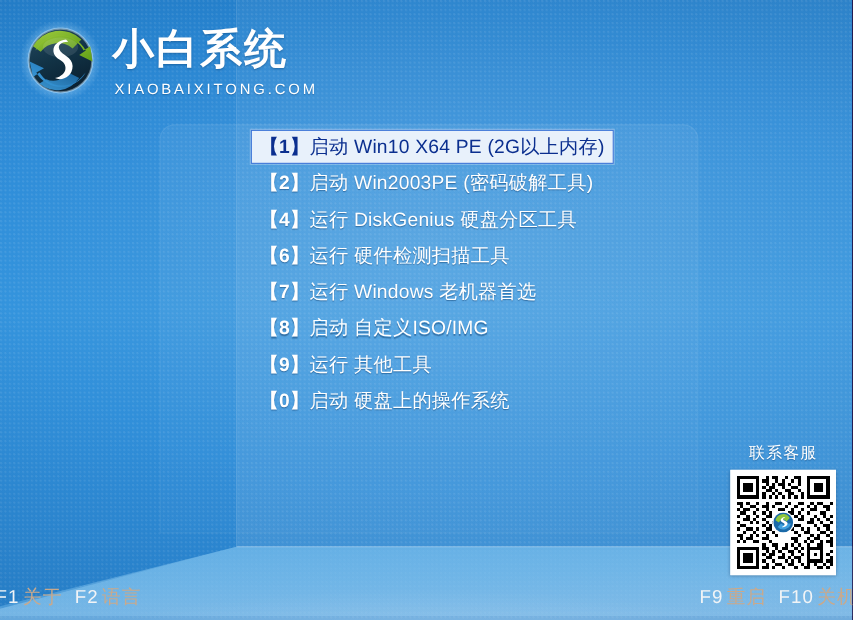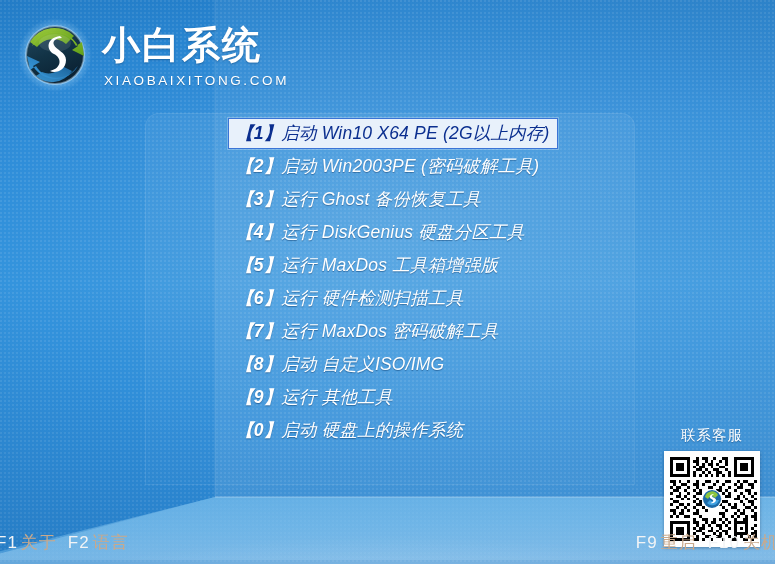--- a/index.html
+++ b/index.html
@@ -122,29 +122,28 @@
   .menu-item.selected {
     background: #e8f1fb;
     color: #0b2f8f;
     border: 1px solid #3a74d6;
     text-shadow: none;
     box-shadow: 0 0 0 1px rgba(255,255,255,0.25);
   }
   .menu-row {
     display: block;
     height: 33px;
-    font-style: italic;
   }
   .mi-num { font-weight: bold; }
 
   
   .contact {
     position: absolute;
     left: 660px;
-    top: 426px;
+    top: 402px;
     width: 104px;
     text-align: center;
   }
   .contact-title {
     font-size: 14.5px;
     color: #ffffff;
     font-weight: normal;
     letter-spacing: 1px;
     text-shadow: 0 1px 1px rgba(0,45,90,0.4);
     margin-bottom: 6px;
@@ -295,41 +294,31 @@
         <span class="mi-num">【1】</span><span>启动 Win10 X64 PE (2G以上内存)</span>
       </div>
     </div>
     <div class="menu-row">
       <div class="menu-item">
         <span class="mi-num">【2】</span><span>启动 Win2003PE (密码破解工具)</span>
       </div>
     </div>
     <div class="menu-row">
       <div class="menu-item">
-        <span class="mi-num">【3】</span><span>运行 Ghost 备份恢复工具</span>
-      </div>
-    </div>
-    <div class="menu-row">
-      <div class="menu-item">
         <span class="mi-num">【4】</span><span>运行 DiskGenius 硬盘分区工具</span>
       </div>
     </div>
     <div class="menu-row">
       <div class="menu-item">
-        <span class="mi-num">【5】</span><span>运行 MaxDos 工具箱增强版</span>
-      </div>
-    </div>
-    <div class="menu-row">
-      <div class="menu-item">
         <span class="mi-num">【6】</span><span>运行 硬件检测扫描工具</span>
       </div>
     </div>
     <div class="menu-row">
       <div class="menu-item">
-        <span class="mi-num">【7】</span><span>运行 MaxDos 密码破解工具</span>
+        <span class="mi-num">【7】</span><span>运行 Windows 老机器首选</span>
       </div>
     </div>
     <div class="menu-row">
       <div class="menu-item">
         <span class="mi-num">【8】</span><span>启动 自定义ISO/IMG</span>
       </div>
     </div>
     <div class="menu-row">
       <div class="menu-item">
         <span class="mi-num">【9】</span><span>运行 其他工具</span>

